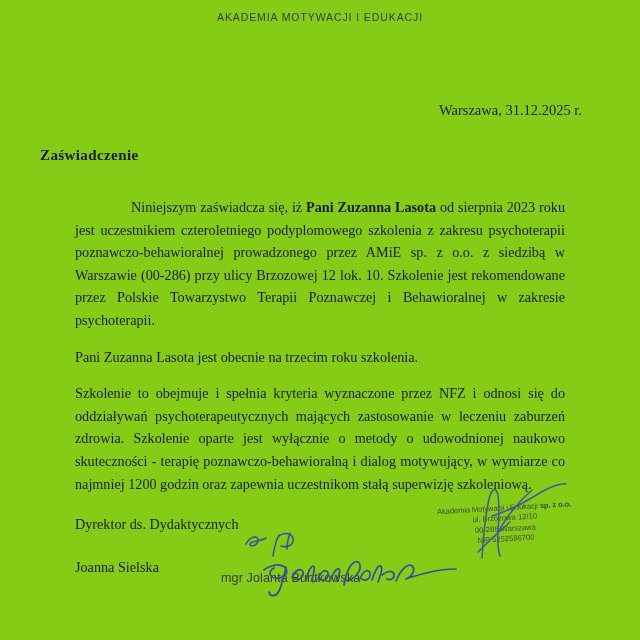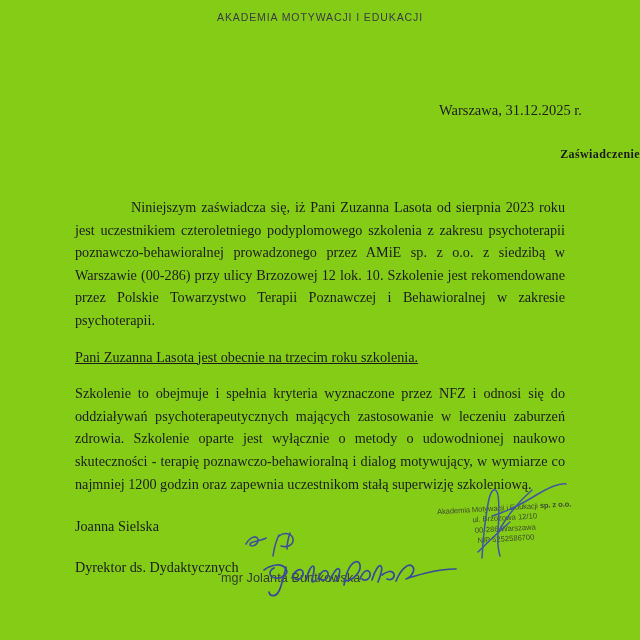--- a/index.html
+++ b/index.html
@@ -38,46 +38,46 @@
     font-size: 14.5px;
     color: #1e1e1e;
   }
 
   
   .doc-title {
     position: absolute;
     top: 147px;
     left: 0;
     width: 640px;
-    text-align: right;
-    font-size: 12px;
+    text-align: left;
+    font-size: 15px;
     font-weight: bold;
     letter-spacing: 0.4px;
-    padding-left: 32px;
+    padding-left: 40px;
     box-sizing: border-box;
   }
 
   
   .body-wrap {
     position: absolute;
     top: 196px;
     left: 75px;
     width: 490px;
   }
   .para {
     font-size: 14.2px;
     line-height: 22.6px;
     text-align: justify;
     text-justify: inter-word;
     margin: 0 0 14px 0;
     color: #1c1c1c;
   }
   .para.indent { text-indent: 56px; }
-  .para.last-flush { text-align: left; text-decoration: underline; }
-  .para b { font-weight: normal; }
+  .para.last-flush { text-align: left; }
+  .para b { font-weight: bold; }
 
   .sig-name {
     font-size: 14.2px;
     line-height: 22.6px;
     margin: 0;
     color: #1c1c1c;
   }
   .gap-name { margin-top: 20px; }
   .gap-role { margin-top: 18px; }
 
@@ -133,22 +133,22 @@
 
   <div class="body-wrap">
 
     <p class="para indent"><span>Niniejszym zaświadcza się, iż </span><b>Pani Zuzanna Lasota</b><span> od sierpnia 2023 roku   jest uczestnikiem czteroletniego podyplomowego szkolenia z zakresu psychoterapii poznawczo-behawioralnej prowadzonego przez AMiE sp. z o.o. z siedzibą w Warszawie (00-286) przy ulicy Brzozowej 12 lok. 10. Szkolenie jest rekomendowane przez Polskie Towarzystwo Terapii Poznawczej i Behawioralnej w zakresie psychoterapii.</span></p>
 
     <p class="para last-flush">Pani Zuzanna Lasota jest obecnie na trzecim roku szkolenia.</p>
 
     <p class="para">Szkolenie to obejmuje i spełnia kryteria wyznaczone przez NFZ i odnosi się do oddziaływań psychoterapeutycznych mających zastosowanie w leczeniu zaburzeń zdrowia. Szkolenie oparte jest wyłącznie o metody o udowodnionej naukowo skuteczności - terapię poznawczo-behawioralną i dialog motywujący, w wymiarze co najmniej 1200 godzin oraz  zapewnia uczestnikom stałą superwizję szkoleniową.</p>
 
 
+    <p class="sig-name gap-role">Dyrektor ds. Dydaktycznych</p>
     <p class="sig-name gap-name">Joanna Sielska</p>
-    <p class="sig-name gap-role">Dyrektor ds. Dydaktycznych</p>
   </div>
 
   <div class="stamp">
     <div class="l1"><span>Akademia Motywacji i Edukacji</span>
       <span class="sp">sp. z o.o.</span></div>
     <div>ul. Brzozowa 12/10</div>
     <div>00-286 Warszawa</div>
     <div>NIP 5252586700</div>
   </div>
 

